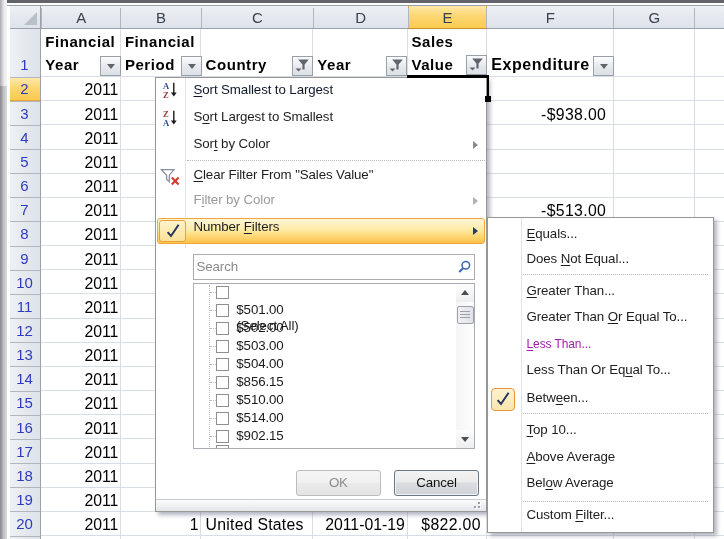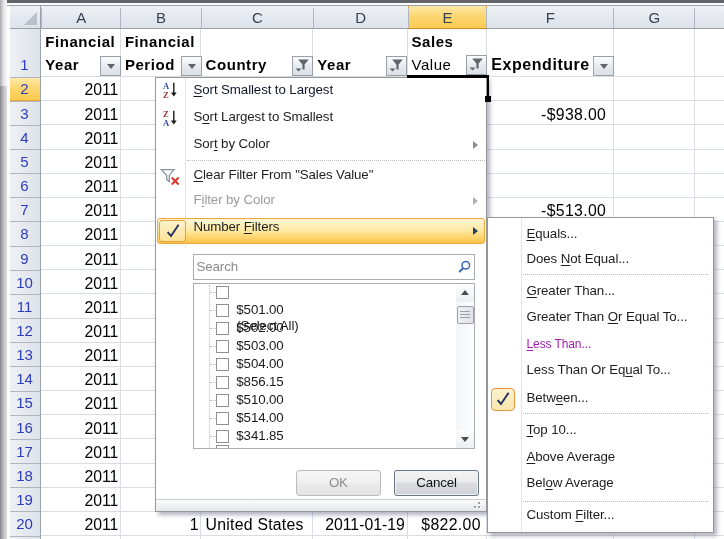--- a/index.html
+++ b/index.html
@@ -104,21 +104,21 @@
 <div style="position:absolute;left:41.4px;top:486.7px;width:682.6px;height:1.0px;background:#d9dee6;"></div>
 <div style="position:absolute;left:41.4px;top:510.8px;width:682.6px;height:1.0px;background:#d9dee6;"></div>
 <div style="position:absolute;left:41.4px;top:535.0px;width:682.6px;height:1.0px;background:#d9dee6;"></div>
 <div style="position:absolute;top:33.9px;font-size:15.0px;line-height:16.8px;white-space:pre;color:#000;letter-spacing:0.55px;font-weight:bold;left:45.3px;">Financial</div>
 <div style="position:absolute;top:56.9px;font-size:15.0px;line-height:16.8px;white-space:pre;color:#000;letter-spacing:0.55px;font-weight:bold;left:45.3px;">Year</div>
 <div style="position:absolute;top:33.9px;font-size:15.0px;line-height:16.8px;white-space:pre;color:#000;letter-spacing:0.55px;font-weight:bold;left:124.9px;">Financial</div>
 <div style="position:absolute;top:56.9px;font-size:15.0px;line-height:16.8px;white-space:pre;color:#000;letter-spacing:0.55px;font-weight:bold;left:124.9px;">Period</div>
 <div style="position:absolute;top:56.9px;font-size:15.0px;line-height:16.8px;white-space:pre;color:#000;letter-spacing:0.55px;font-weight:bold;left:205.6px;">Country</div>
 <div style="position:absolute;top:56.9px;font-size:15.0px;line-height:16.8px;white-space:pre;color:#000;letter-spacing:0.55px;font-weight:bold;left:317.3px;">Year</div>
 <div style="position:absolute;top:33.9px;font-size:15.0px;line-height:16.8px;white-space:pre;color:#000;letter-spacing:0.55px;font-weight:bold;left:411.5px;">Sales</div>
-<div style="position:absolute;top:56.9px;font-size:15.0px;line-height:16.8px;white-space:pre;color:#000;letter-spacing:0.55px;font-weight:normal;left:411.5px;">Value</div>
+<div style="position:absolute;top:56.9px;font-size:15.0px;line-height:16.8px;white-space:pre;color:#000;letter-spacing:0.55px;font-weight:bold;left:411.5px;">Value</div>
 <div style="position:absolute;top:56.9px;font-size:16px;line-height:16.8px;white-space:pre;color:#000;letter-spacing:0.55px;font-weight:bold;left:491.3px;">Expenditure</div>
 <div style="position:absolute;left:100.0px;top:56.0px;width:21.0px;height:19.5px;background:linear-gradient(180deg,#fbfcfd,#e4e8ec 60%,#dce1e7);border:1px solid #9aa0a8;"></div>
 <div style="position:absolute;left:106.5px;top:63.8px;width:0;height:0;border-left:4px solid transparent;border-right:4px solid transparent;border-top:5px solid #5f646b;"></div>
 <div style="position:absolute;left:181.0px;top:56.0px;width:21.0px;height:19.5px;background:linear-gradient(180deg,#fbfcfd,#e4e8ec 60%,#dce1e7);border:1px solid #9aa0a8;"></div>
 <div style="position:absolute;left:187.5px;top:63.8px;width:0;height:0;border-left:4px solid transparent;border-right:4px solid transparent;border-top:5px solid #5f646b;"></div>
 <div style="position:absolute;left:291.5px;top:56.0px;width:21.0px;height:19.5px;background:linear-gradient(180deg,#fbfcfd,#e4e8ec 60%,#dce1e7);border:1px solid #9aa0a8;"></div>
 <svg width="21" height="19.5" style="position:absolute;left:291.5px;top:56.0px" viewBox="0 0 21 19.5">
 <path d="M6.2 3.6 L16.8 3.6 L12.6 8.6 L12.6 13.5 L10.4 13.5 L10.4 8.6 Z" fill="#60656d"></path>
 <path d="M3.6 12.4 L9.4 12.4 L6.5 15.6 Z" fill="#60656d"></path>
   </svg>
@@ -219,21 +219,21 @@
 <div style="position:absolute;left:216.2px;top:375.8px;width:13.0px;height:13.0px;background:#fff;border:1px solid #8f8f8f;"></div>
 <div style="position:absolute;top:375.1px;font-size:13.3px;line-height:14.9px;white-space:pre;color:#1a1a1a;letter-spacing:-0.1px;left:236.3px;">$856.15</div>
 <div style="position:absolute;left:209.6px;top:400.0px;width:6.6px;height:1.0px;border-top:1px dotted #c0c0c0;background:none;"></div>
 <div style="position:absolute;left:216.2px;top:393.9px;width:13.0px;height:13.0px;background:#fff;border:1px solid #8f8f8f;"></div>
 <div style="position:absolute;top:393.2px;font-size:13.3px;line-height:14.9px;white-space:pre;color:#1a1a1a;letter-spacing:-0.1px;left:236.3px;">$510.00</div>
 <div style="position:absolute;left:209.6px;top:418.1px;width:6.6px;height:1.0px;border-top:1px dotted #c0c0c0;background:none;"></div>
 <div style="position:absolute;left:216.2px;top:411.9px;width:13.0px;height:13.0px;background:#fff;border:1px solid #8f8f8f;"></div>
 <div style="position:absolute;top:411.2px;font-size:13.3px;line-height:14.9px;white-space:pre;color:#1a1a1a;letter-spacing:-0.1px;left:236.3px;">$514.00</div>
 <div style="position:absolute;left:209.6px;top:436.1px;width:6.6px;height:1.0px;border-top:1px dotted #c0c0c0;background:none;"></div>
 <div style="position:absolute;left:216.2px;top:430.0px;width:13.0px;height:13.0px;background:#fff;border:1px solid #8f8f8f;"></div>
-<div style="position:absolute;top:429.3px;font-size:13.3px;line-height:14.9px;white-space:pre;color:#1a1a1a;letter-spacing:-0.1px;left:236.3px;">$341.85</div>
+<div style="position:absolute;top:429.3px;font-size:13.3px;line-height:14.9px;white-space:pre;color:#1a1a1a;letter-spacing:-0.1px;left:236.3px;">$902.15</div>
 <div style="position:absolute;left:216.2px;top:444.9px;width:13.0px;height:2.9px;background:#fff;border:1px solid #8f8f8f;border-bottom:none;"></div>
 <div style="position:absolute;left:456.2px;top:284.0px;width:18.2px;height:164.0px;background:linear-gradient(90deg,#f4f5f6,#fdfdfe);"></div>
 <div style="position:absolute;left:456.2px;top:284.0px;width:18.2px;height:18.0px;background:linear-gradient(180deg,#fdfdfd,#eceef0);"></div>
 <div style="position:absolute;left:460.8px;top:290.0px;width:0;height:0;border-left:4.5px solid transparent;border-right:4.5px solid transparent;border-bottom:5px solid #4a4d52;"></div>
 <div style="position:absolute;left:456.2px;top:430.0px;width:18.2px;height:18.0px;background:linear-gradient(180deg,#fdfdfd,#eceef0);"></div>
 <div style="position:absolute;left:460.8px;top:436.5px;width:0;height:0;border-left:4.5px solid transparent;border-right:4.5px solid transparent;border-top:5px solid #4a4d52;"></div>
 <div style="position:absolute;left:456.7px;top:305.5px;width:17.2px;height:18.0px;background:linear-gradient(90deg,#f0f1f3,#dfe2e6);border:1px solid #9aa1ab;border-radius:2px;"></div>
 <div style="position:absolute;left:460.2px;top:310.5px;width:10.2px;height:1.0px;background:#9aa1ab;"></div>
 <div style="position:absolute;left:460.2px;top:313.5px;width:10.2px;height:1.0px;background:#9aa1ab;"></div>
 <div style="position:absolute;left:460.2px;top:316.5px;width:10.2px;height:1.0px;background:#9aa1ab;"></div>

